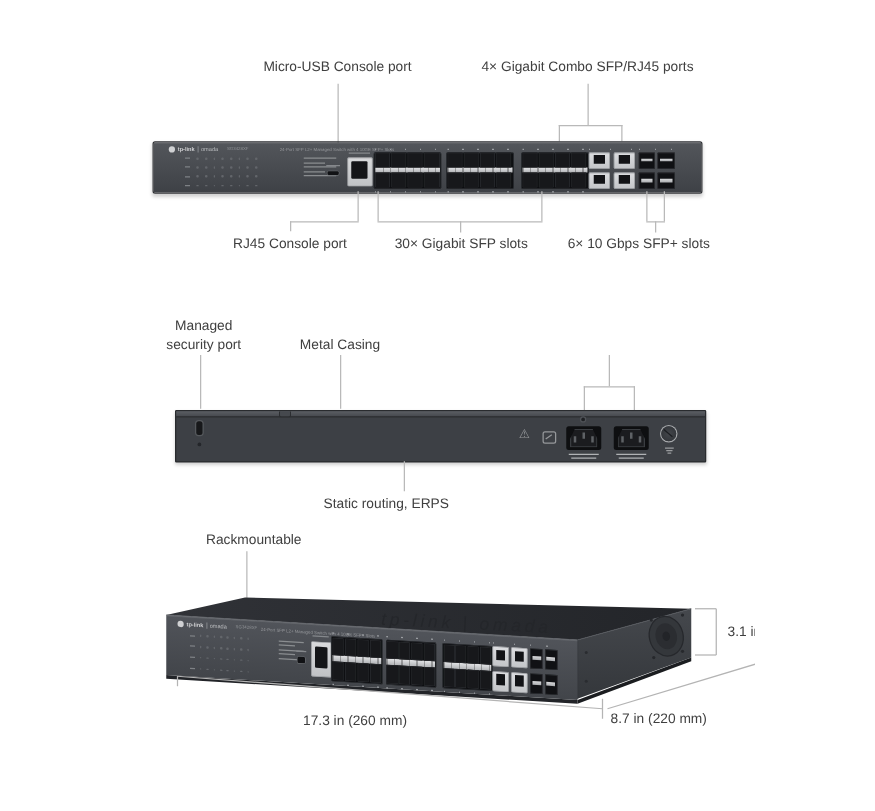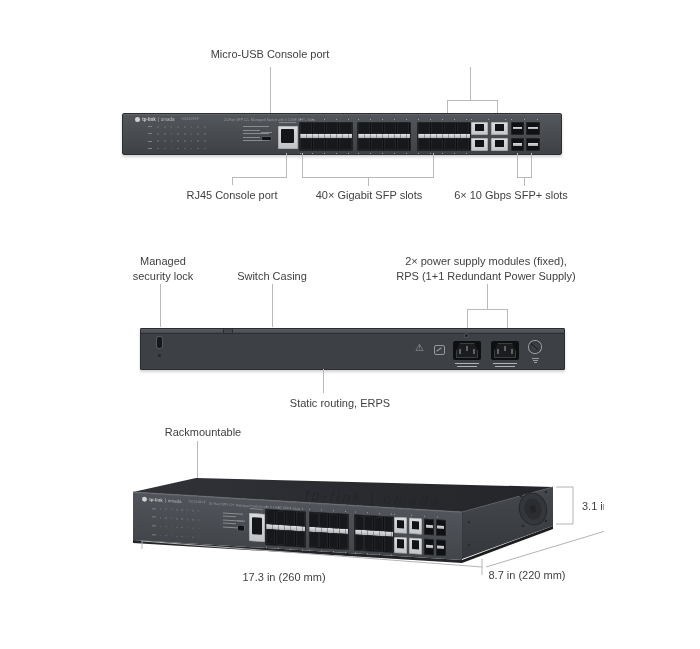--- a/index.html
+++ b/index.html
@@ -86,20 +86,21 @@
   .panel3d{position:absolute;left:133px;top:492px;width:329px;height:48px;
     transform:skewY(3.48deg);transform-origin:0 0;
     background:linear-gradient(#51545a,#42454a);box-shadow:inset 0 1px 0 rgba(255,255,255,.1);}
 </style>
 </head>
 <body>
 
 <div class="canvas">
 
   <div class="callout" style="left:270px;top:47px">Micro-USB Console port</div>
+  <div class="callout" style="left:470px;top:47px">4× Gigabit Combo SFP/RJ45 ports</div>
 
   <div class="ln" style="left:270px;top:67px;width:1px;height:63px"></div>
   <div class="ln" style="left:470px;top:67px;width:1px;height:33px"></div>
   <div class="ln" style="left:447px;top:100px;width:51px;height:1px"></div>
   <div class="ln" style="left:447px;top:100px;width:1px;height:13px"></div>
   <div class="ln" style="left:497px;top:100px;width:1px;height:13px"></div>
 
   <div class="switch-front">
     <div class="panel">
         <div class="p-logo">
@@ -221,32 +222,28 @@
   <div class="ln" style="left:302px;top:153px;width:1px;height:24px"></div>
   <div class="ln" style="left:433px;top:153px;width:1px;height:24px"></div>
   <div class="ln" style="left:302px;top:177px;width:132px;height:1px"></div>
   <div class="ln" style="left:368px;top:177px;width:1px;height:9px"></div>
   <div class="ln" style="left:517px;top:153px;width:1px;height:24px"></div>
   <div class="ln" style="left:531px;top:153px;width:1px;height:24px"></div>
   <div class="ln" style="left:517px;top:177px;width:15px;height:1px"></div>
   <div class="ln" style="left:524px;top:177px;width:1px;height:9px"></div>
 
   <div class="callout" style="left:232px;top:188px">RJ45 Console port</div>
-  <div class="callout" style="left:369px;top:188px">40× Gigabit SFP slots</div>
+  <div class="callout" style="left:369px;top:188px">30× Gigabit SFP slots</div>
   <div class="callout" style="left:511px;top:188px">6× 10 Gbps SFP+ slots</div>
 
   <div class="callout" style="left:163px;top:254px">
     <div>Managed</div>
-    <div>security lock</div>
+    <div>security port</div>
   </div>
-  <div class="callout" style="left:272px;top:269px">Switch Casing</div>
-  <div class="callout" style="left:486px;top:254px">
-    <div>2× power supply modules (fixed),</div>
-    <div>RPS (1+1 Redundant Power Supply)</div>
-  </div>
+  <div class="callout" style="left:272px;top:269px">Metal Casing</div>
 
   <div class="ln" style="left:160px;top:284px;width:1px;height:43px"></div>
   <div class="ln" style="left:272px;top:284px;width:1px;height:43px"></div>
   <div class="ln" style="left:487px;top:284px;width:1px;height:25px"></div>
   <div class="ln" style="left:467px;top:309px;width:41px;height:1px"></div>
   <div class="ln" style="left:467px;top:309px;width:1px;height:27px"></div>
   <div class="ln" style="left:507px;top:309px;width:1px;height:30px"></div>
 
   <div class="switch-rear">
     <div class="rear-lip"></div>
@@ -276,21 +273,21 @@
     <div class="inlet-text" style="left:354px;top:36.5px;width:20px"></div>
     <div class="gnd-screw"></div>
     <div class="gnd-sym">
       <i style="width:7px"></i>
         <i style="width:5px"></i>
         <i style="width:3px"></i>
     </div>
   </div>
 
   <div class="ln" style="left:323px;top:369px;width:1px;height:24px"></div>
-  <div class="callout" style="left:340px;top:396px">Static routing, ERPS</div>
+  <div class="callout" style="left:309px;top:396px">Static routing, ERPS</div>
 
   <div class="callout" style="left:203px;top:425px">Rackmountable</div>
   <div class="ln" style="left:197px;top:441px;width:1px;height:38px"></div>
 
   <svg class="svg3d" width="700" height="649">
     <defs>
       <linearGradient id="gTop" x1="0" y1="0" x2="1" y2="0">
         <stop offset="0" stop-color="#303237"></stop>
           <stop offset="1" stop-color="#232529"></stop>
       </linearGradient>

